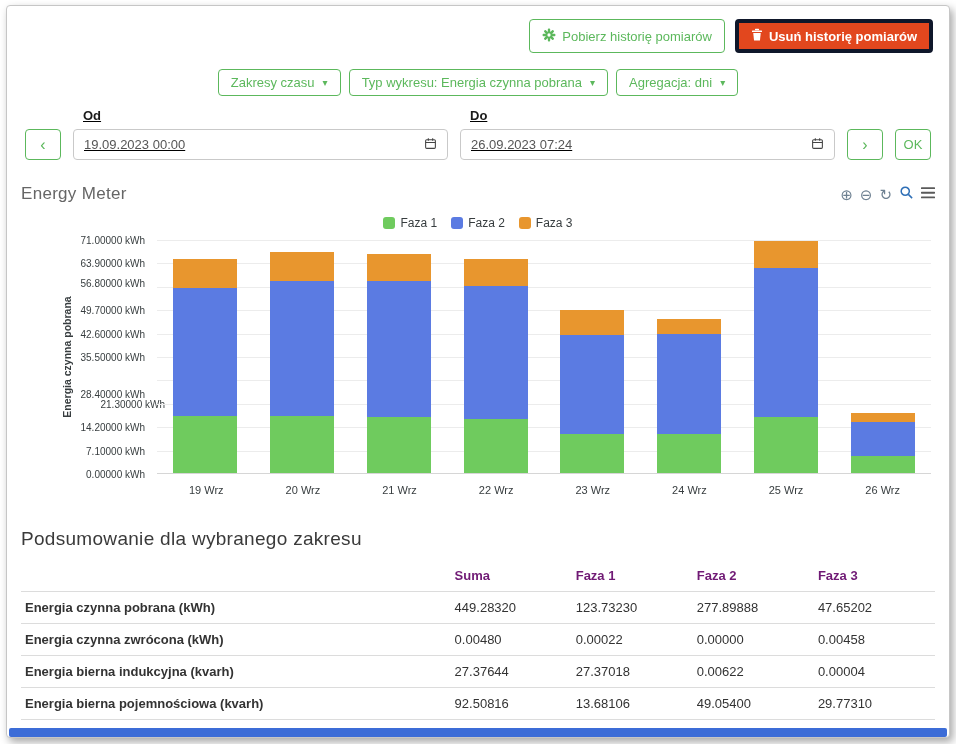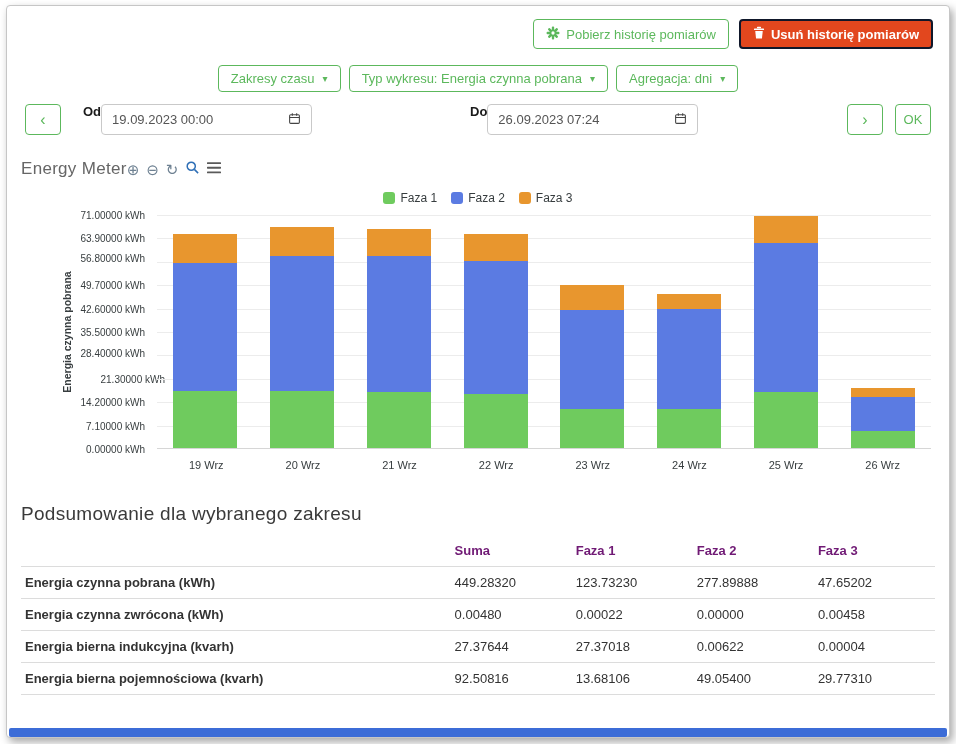--- a/index.html
+++ b/index.html
@@ -6,39 +6,39 @@
   html,body { width:956px; height:744px; background:#fff; font-family:"Liberation Sans", sans-serif; }
   .frame {
     position:absolute; left:6px; top:5px; width:944px; height:733px;
     background:#fff; border:1px solid #c6c6c6; border-radius:4px;
     box-shadow:3px 4px 9px rgba(0,0,0,0.35); overflow:hidden;
   }
   
   .btn { display:inline-flex; align-items:center; gap:6px; font-size:13px; border-radius:4px;
          padding:5px 12px; background:#fff; cursor:pointer; font-family:inherit; }
   .btn-outline { border:1px solid #5cb85c; color:#5cb85c; }
-  .btn-danger  { background:#e2471e; color:#fff; border:2px solid #0f172a; font-weight:600; }
+  .btn-danger  { background:#e2471e; color:#fff; border:4px solid #0f172a; font-weight:600; }
   .caret { font-size:10px; margin-left:2px; }
 
   .top-actions { display:flex; justify-content:flex-end; gap:10px; padding:13px 16px 0 0; }
   .filters { display:flex; justify-content:center; gap:8px; margin-top:16px; }
 
   
   .date-row { display:flex; align-items:flex-end; gap:12px; padding:0 18px; margin-top:12px; }
-  .date-group { flex:1; display:flex; flex-direction:row; }
+  .date-group { flex:1; display:flex; flex-direction:column;text-decoration:underline; }
   .date-label { font-size:13px; font-weight:bold; color:#1a1a1a; margin:0 0 6px 10px; }
   .input-wrap { display:flex; align-items:center; border:1px solid #c9c9c9; border-radius:4px;
                 height:31px; padding:0 10px; background:#fff;justify-content:center; }
   .input-wrap input { border:none; outline:none; flex:1; font-size:13px; color:#555; font-family:inherit; background:transparent; }
   .nav-btn { width:36px; height:31px; border:1px solid #5cb85c; color:#5cb85c; background:#fff;
              border-radius:4px; font-size:16px; line-height:1; cursor:pointer; flex:0 0 auto; }
   .ok-btn { font-size:13px; }
 
   
-  .chart-header { display:flex; justify-content:flex-start; align-items:center; padding:0 14px; margin-top:24px; }
+  .chart-header { display:flex; justify-content:space-between; align-items:center; padding:0 14px; margin-top:24px; }
   .chart-title { font-size:17px; color:#666; letter-spacing:0.3px; }
   .chart-toolbar { display:flex; align-items:center; gap:7px; }
   .tool-glyph { font-size:15px; color:#6e8192; cursor:pointer; line-height:1; }
   .legend { display:flex; justify-content:center; gap:14px; margin-top:12px; }
   .legend-item { display:flex; align-items:center; gap:5px; font-size:12px; color:#373d3f; }
   .legend-marker { width:12px; height:12px; border-radius:3px; }
 
   .chart-wrap { position:relative; height:268px; margin-top:0; }
   .plot { position:absolute; left:150px; right:18px; top:10px; height:234px; border-bottom:1px solid #d6d6d6; }
   .gridline { position:absolute; left:0; right:0; height:0; border-top:1px solid #ececec; }
@@ -184,21 +184,21 @@
       </div>
     </div>
 
   <div class="chart-wrap">
     <div class="y-title">Energia czynna pobrana</div>
     <div>
         <div class="ytick" style="top: 239px;">0.00000 kWh</div>
         <div class="ytick" style="top: 215.6px;">7.10000 kWh</div>
         <div class="ytick" style="top: 192.2px;">14.20000 kWh</div>
         <div class="ytick" style="top: 168.8px; margin-left: 20px;">21.30000 kWh</div>
-        <div class="ytick" style="top: 143px;">28.40000 kWh</div>
+        <div class="ytick" style="top: 159px;">28.40000 kWh</div>
         <div class="ytick" style="top: 122px;">35.50000 kWh</div>
         <div class="ytick" style="top: 98.6px;">42.60000 kWh</div>
         <div class="ytick" style="top: 75.2px;">49.70000 kWh</div>
         <div class="ytick" style="top: 48px;">56.80000 kWh</div>
         <div class="ytick" style="top: 28.4px;">63.90000 kWh</div>
         <div class="ytick" style="top: 5px;">71.00000 kWh</div>
       </div>
     <div class="plot">
       <div>
           <div class="gridline" style="top: 210.6px;"></div>

